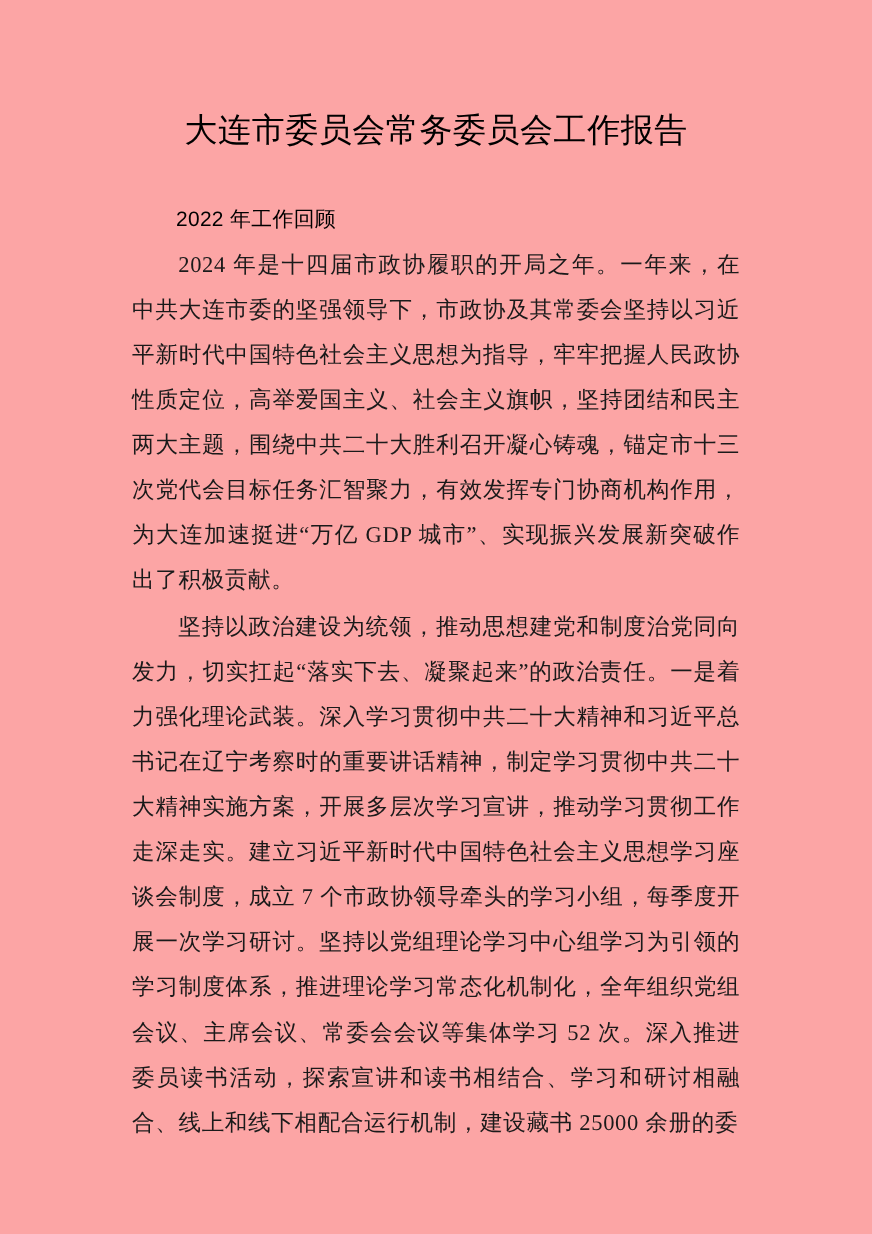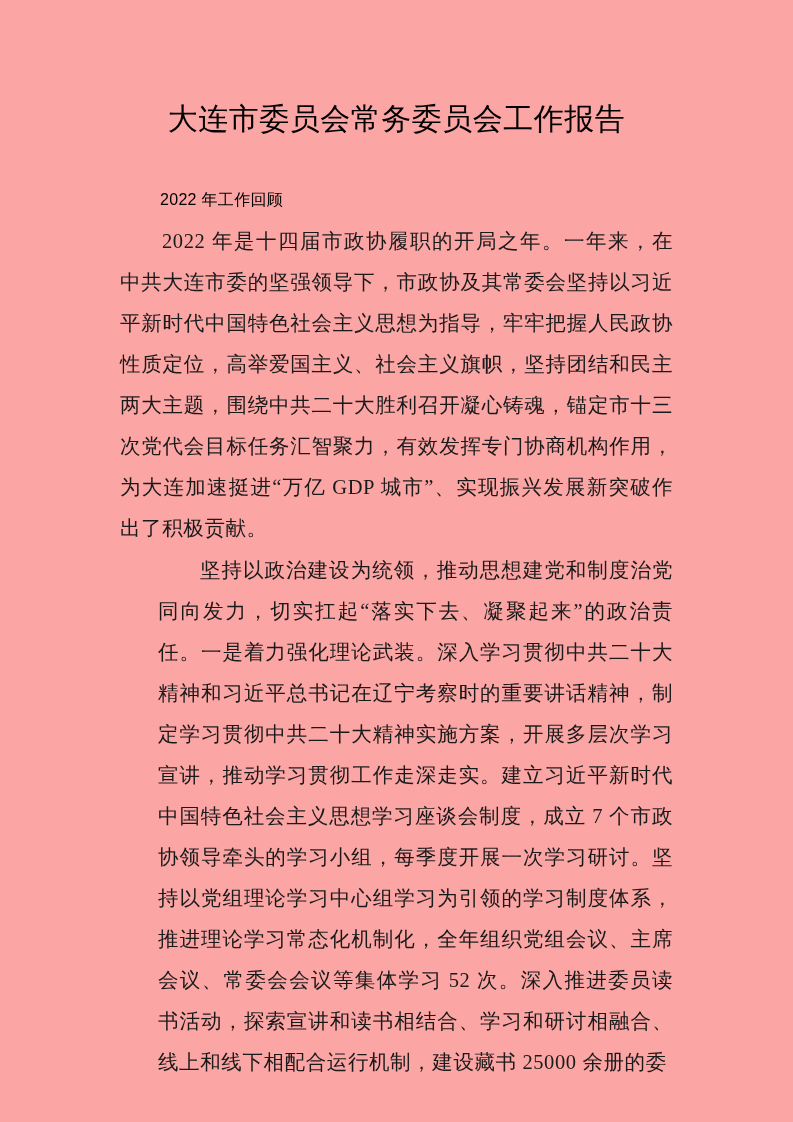--- a/index.html
+++ b/index.html
@@ -45,21 +45,21 @@
     color: #000000;
     white-space: nowrap;
   }
 
   
   .subtitle {
     margin: 0;
     padding-top: 44px;
     padding-left: 40px;
     font-family: "Liberation Sans", "DejaVu Sans", sans-serif;
-    font-size: 16px;
+    font-size: 19px;
     font-weight: 400;
     line-height: 30px;
     color: #000000;
     letter-spacing: 0.3px;
   }
 
   
   .section-heading {
     margin: 0;
     padding-top: 14px;
@@ -85,32 +85,31 @@
     text-align-last: left;
     text-justify: inter-ideograph;
     letter-spacing: 0.6px;
     text-indent: 42px;
   }
   .body-para.first-para {
     padding-top: 6px;
   }
   .body-para.after-heading {
     padding-top: 1px;
-    margin-left: 38px;
   }
 </style>
 </head>
 <body>
 
 <div class="page">
   <div class="content">
 
     <h1 class="doc-title">大连市委员会常务委员会工作报告</h1>
 
     <h2 class="subtitle">2022 年工作回顾</h2>
 
-    <p class="body-para first-para">2022 年是十四届市政协履职的开局之年。一年来，在中共大连市委的坚强领导下，市政协及其常委会坚持以习近平新时代中国特色社会主义思想为指导，牢牢把握人民政协性质定位，高举爱国主义、社会主义旗帜，坚持团结和民主两大主题，围绕中共二十大胜利召开凝心铸魂，锚定市十三次党代会目标任务汇智聚力，有效发挥专门协商机构作用，为大连加速挺进“万亿 GDP 城市”、实现振兴发展新突破作出了积极贡献。</p>
+    <p class="body-para first-para">2024 年是十四届市政协履职的开局之年。一年来，在中共大连市委的坚强领导下，市政协及其常委会坚持以习近平新时代中国特色社会主义思想为指导，牢牢把握人民政协性质定位，高举爱国主义、社会主义旗帜，坚持团结和民主两大主题，围绕中共二十大胜利召开凝心铸魂，锚定市十三次党代会目标任务汇智聚力，有效发挥专门协商机构作用，为大连加速挺进“万亿 GDP 城市”、实现振兴发展新突破作出了积极贡献。</p>
 
 
     <p class="body-para after-heading">坚持以政治建设为统领，推动思想建党和制度治党同向发力，切实扛起“落实下去、凝聚起来”的政治责任。一是着力强化理论武装。深入学习贯彻中共二十大精神和习近平总书记在辽宁考察时的重要讲话精神，制定学习贯彻中共二十大精神实施方案，开展多层次学习宣讲，推动学习贯彻工作走深走实。建立习近平新时代中国特色社会主义思想学习座谈会制度，成立 7 个市政协领导牵头的学习小组，每季度开展一次学习研讨。坚持以党组理论学习中心组学习为引领的学习制度体系，推进理论学习常态化机制化，全年组织党组会议、主席会议、常委会会议等集体学习 52 次。深入推进委员读书活动，探索宣讲和读书相结合、学习和研讨相融合、线上和线下相配合运行机制，建设藏书 25000 余册的委</p>
 
   </div>
 </div>
 
 </body></html>

